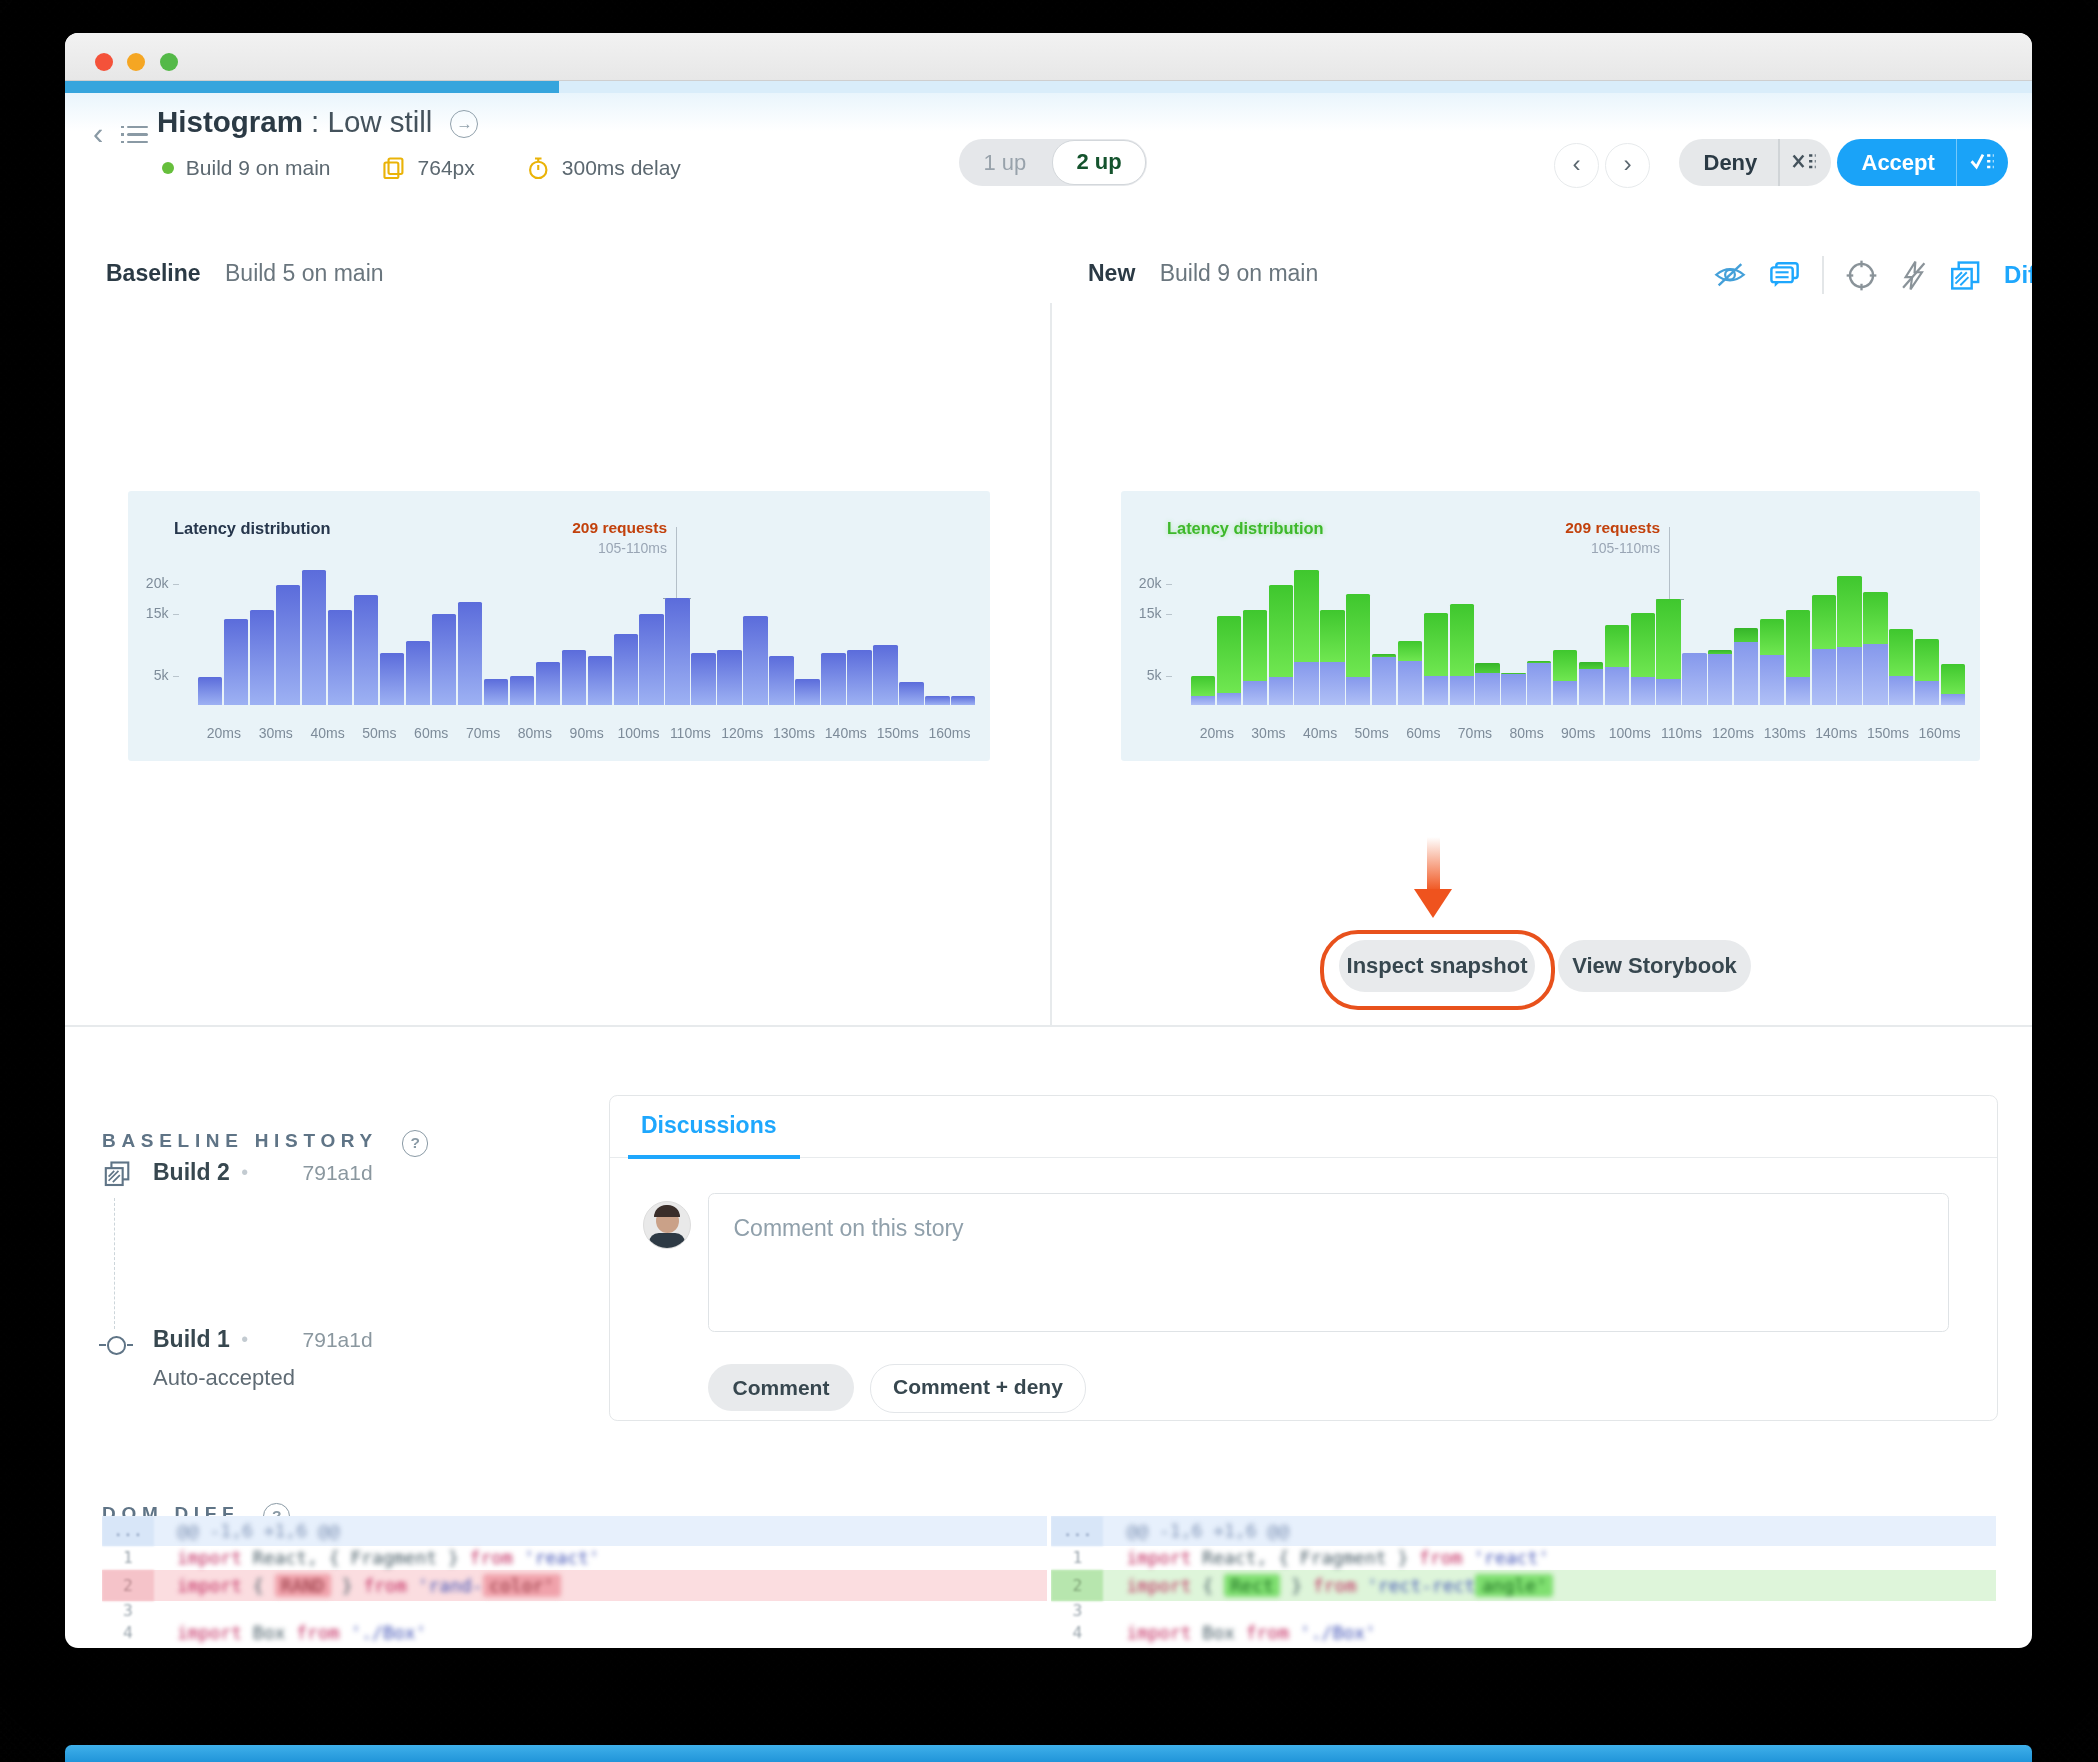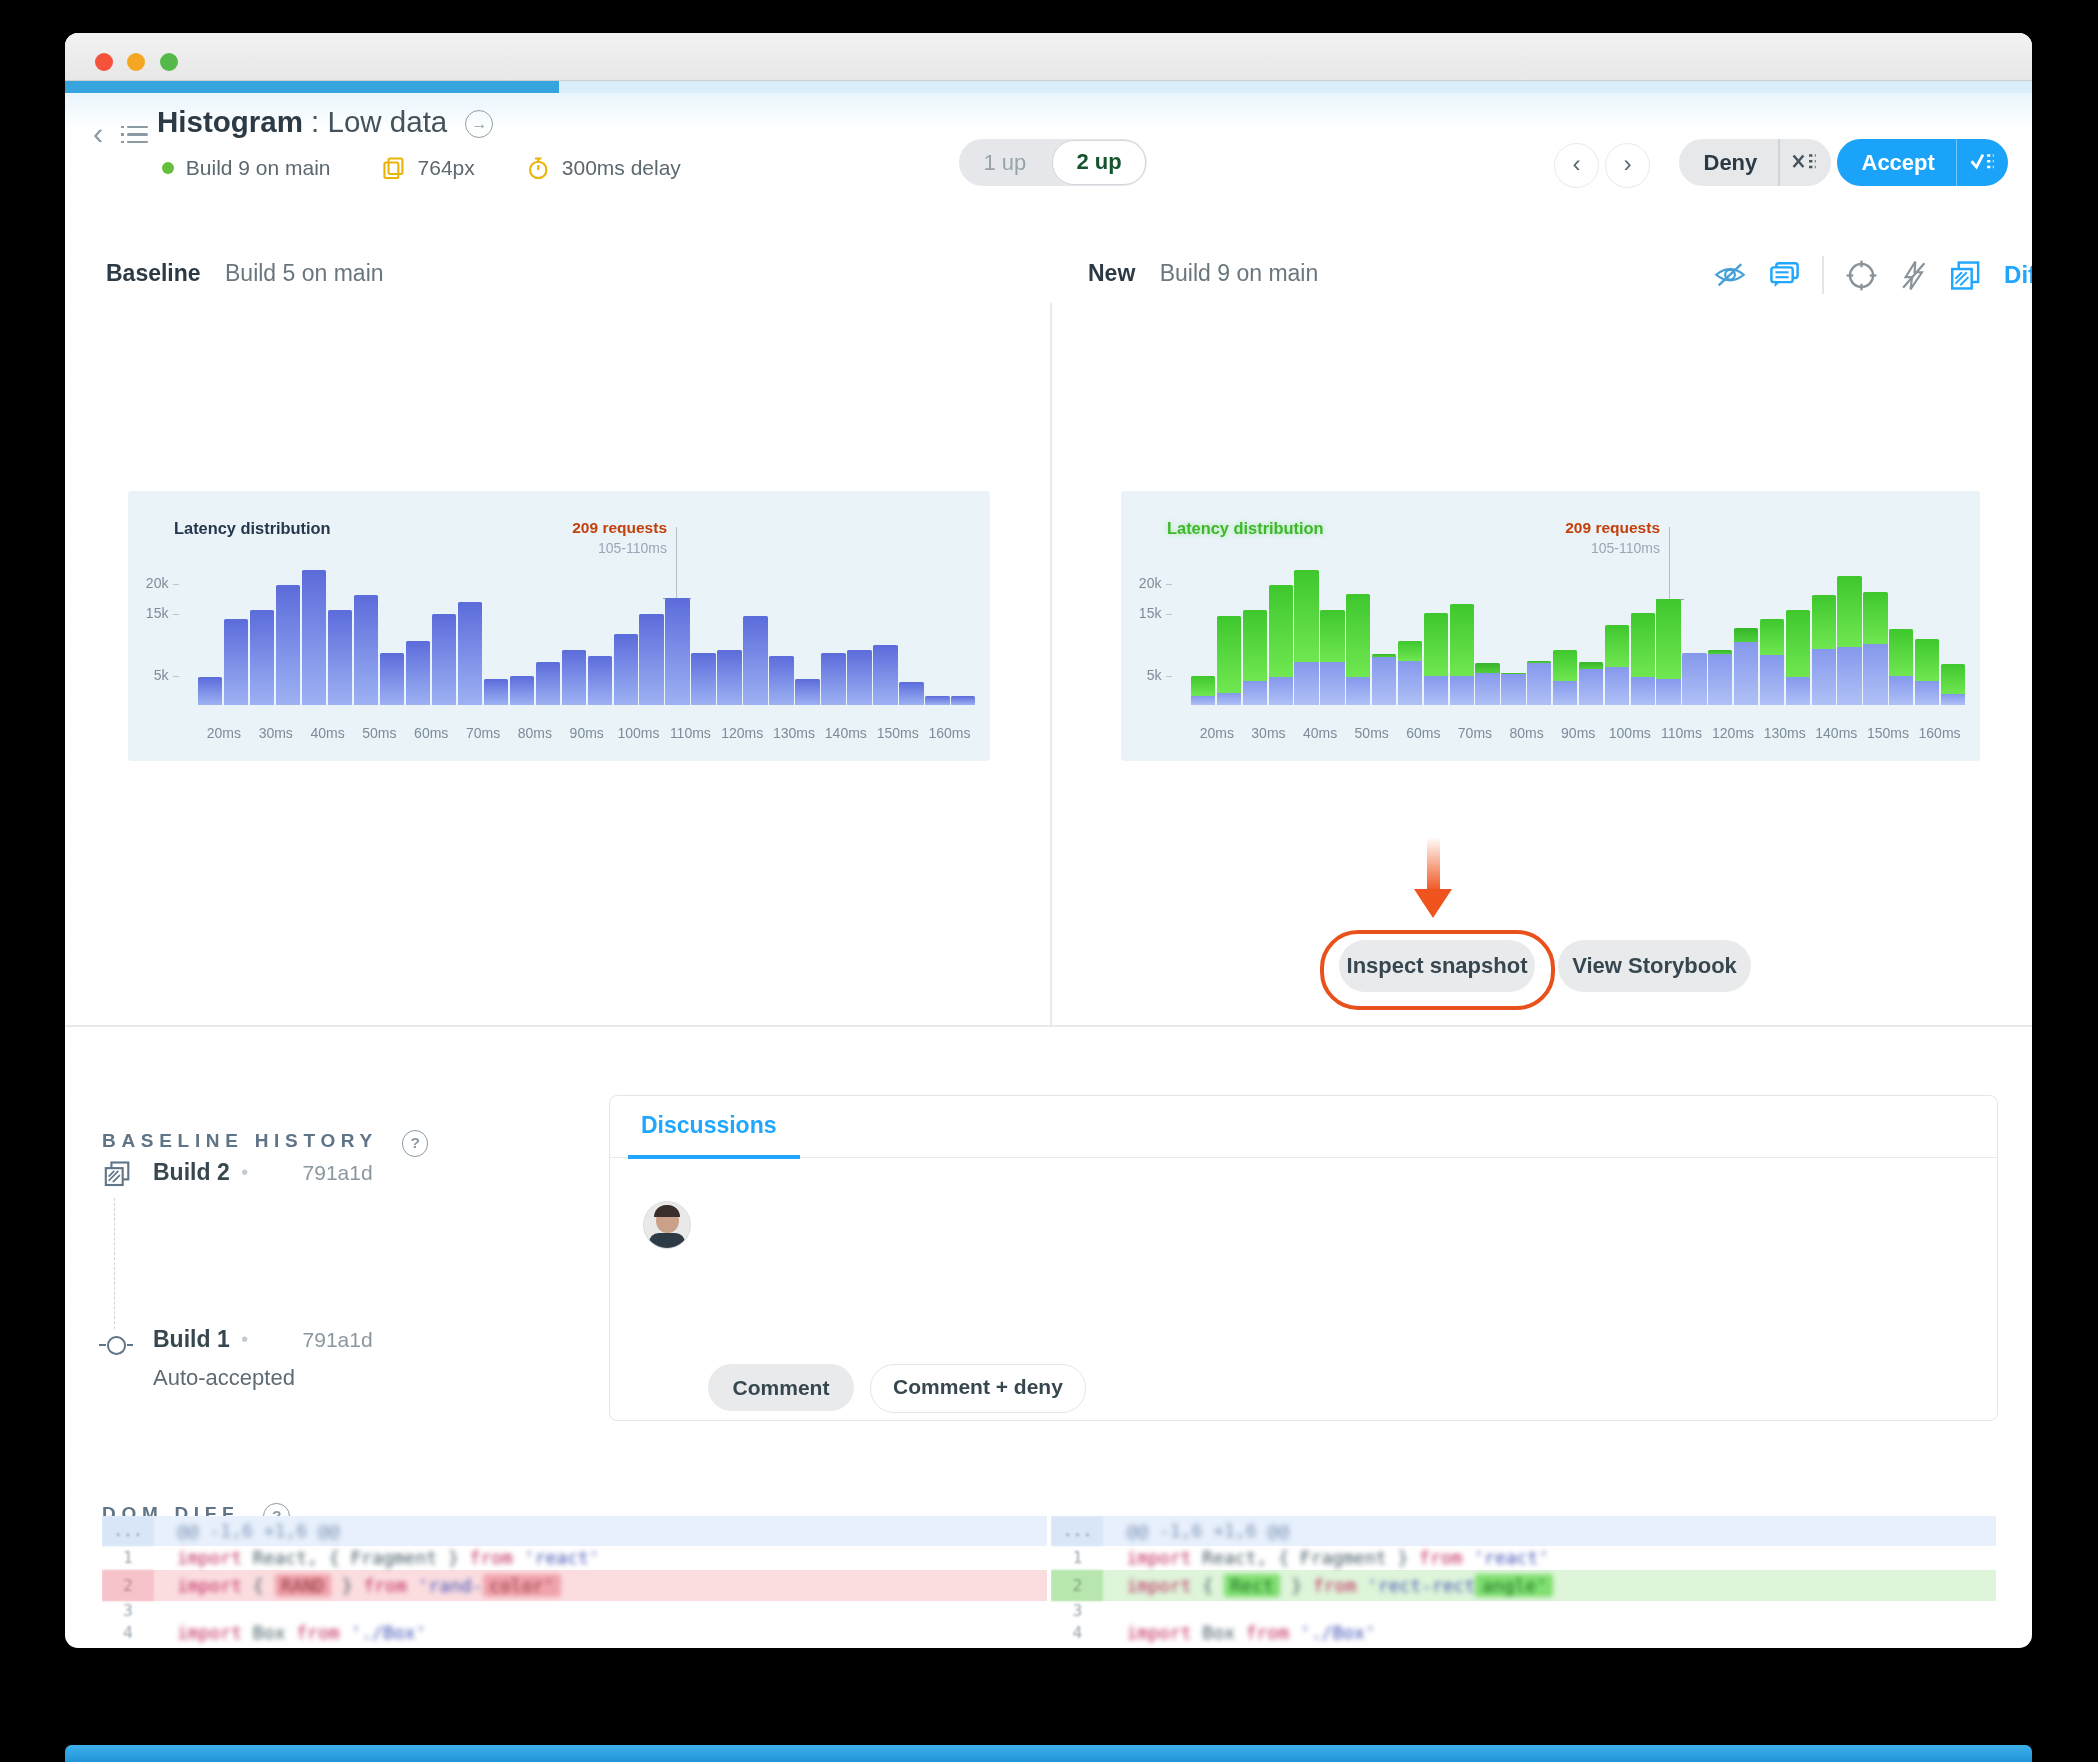--- a/index.html
+++ b/index.html
@@ -198,21 +198,21 @@
 
   <div class="back-ic icon-plain">‹</div>
   <div class="list-ic">
       <i></i>
       <i></i>
       <i></i>
     </div>
   <div class="page-title">
     <b>Histogram</b>
     <span> <span>:</span> </span>
-    <span>Low data</span>
+    <span>Low still</span>
     <span class="goto-ic">→</span>
   </div>
   <div class="meta-row">
     <span class="meta-dot"></span>
     <span>Build 9 on main</span>
     <span class="meta-gap"></span>
     <svg class="svg-ic" width="24.5" height="24.5" viewBox="0 0 30 30">
       <rect x="3" y="8" width="17" height="19" rx="2" fill="none" stroke="#eab308" stroke-width="2.6"></rect>
       <rect x="8" y="3" width="17" height="19" rx="2" fill="none" stroke="#eab308" stroke-width="2.6"></rect>
     </svg>
@@ -618,20 +618,21 @@
   <div class="disc-card">
     <div class="disc-tabs">
       <span class="disc-tab">Discussions</span>
       <span class="disc-underline"></span>
     </div>
     <div class="avatar">
       <span class="head"></span>
         <span class="hair"></span>
         <span class="body"></span>
     </div>
+    <textarea class="comment-box" placeholder="Comment on this story" style=""></textarea>
     <div class="disc-btn comment-btn">Comment</div>
     <div class="disc-btn comment-deny-btn">Comment + deny</div>
   </div>
 
   <div class="sec-head dd-head">
     <span>DOM DIFF</span>
     <span class="q-ic">?</span>
   </div>
   <div class="domdiff">
     <div class="pane">

